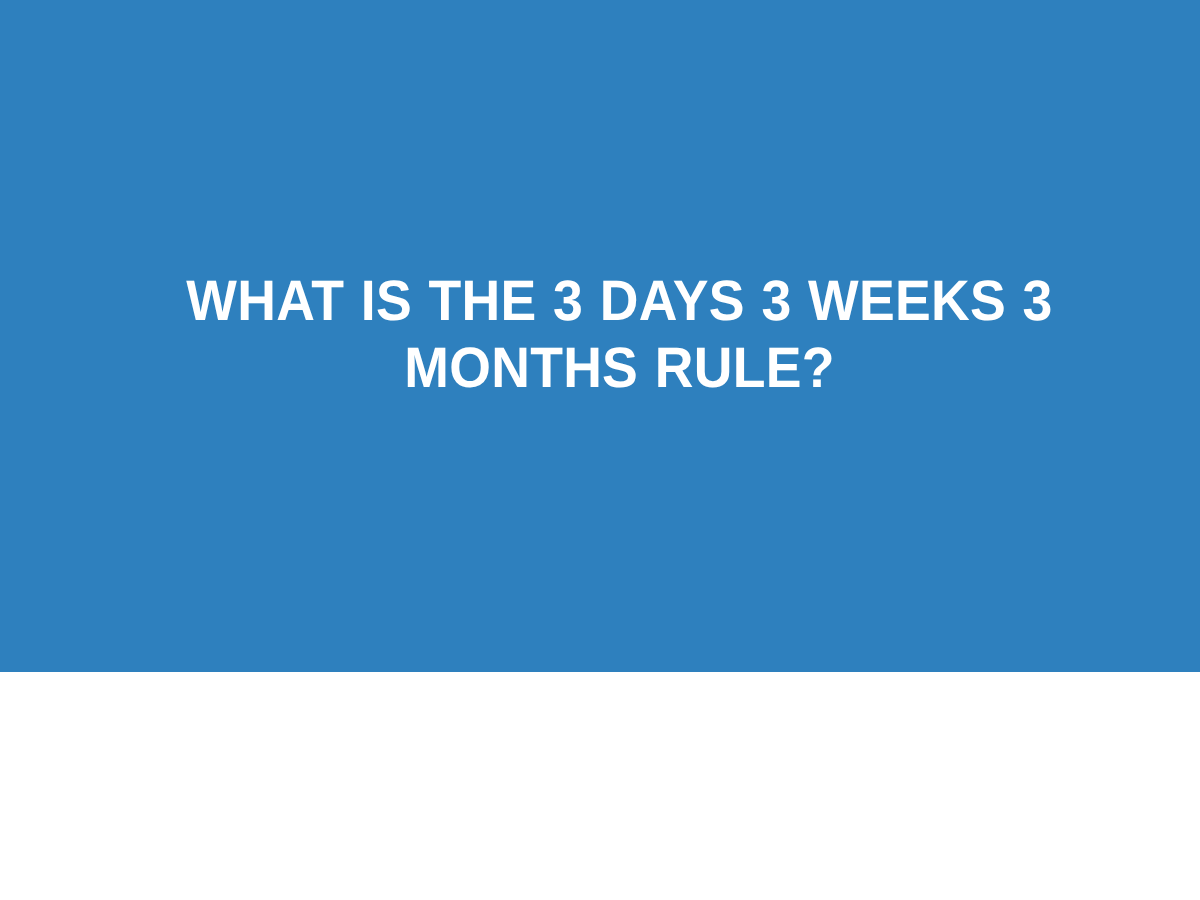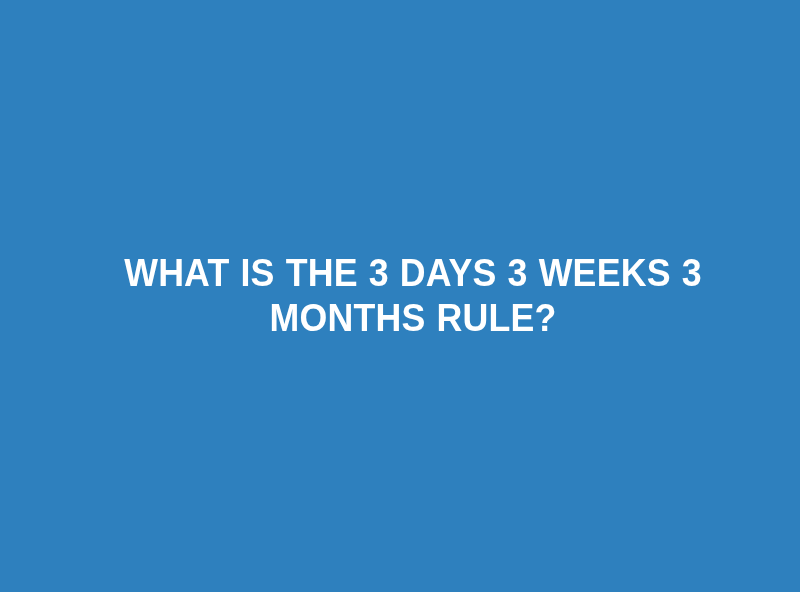--- a/index.html
+++ b/index.html
@@ -13,21 +13,21 @@
     height: 600px;
     overflow: hidden;
     font-family: "Liberation Sans", "DejaVu Sans", sans-serif;
   }
 
   
   .hero-card {
     position: relative;
     box-sizing: border-box;
     width: 800px;
-    height: 592px;
+    height: 448px;
     background: #2e80be;
     display: flex;
     align-items: center;
     justify-content: center;
     padding-left: 26px;
   }
 
   
   .title-block {
     width: 700px;

